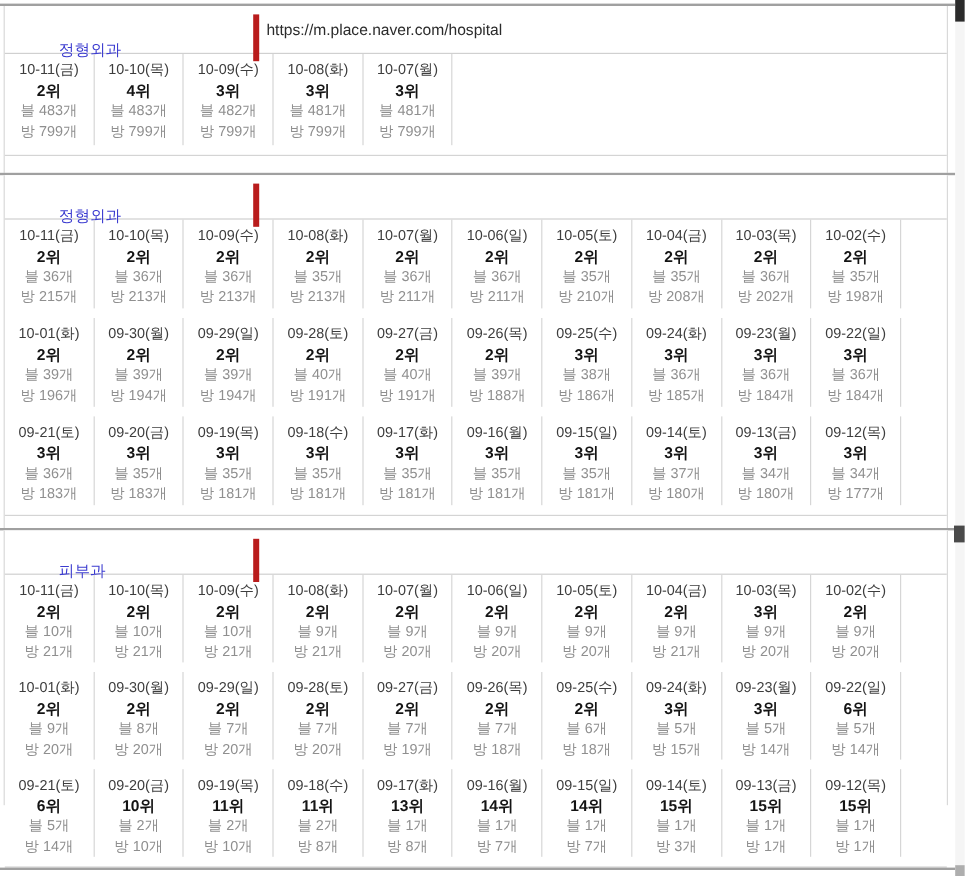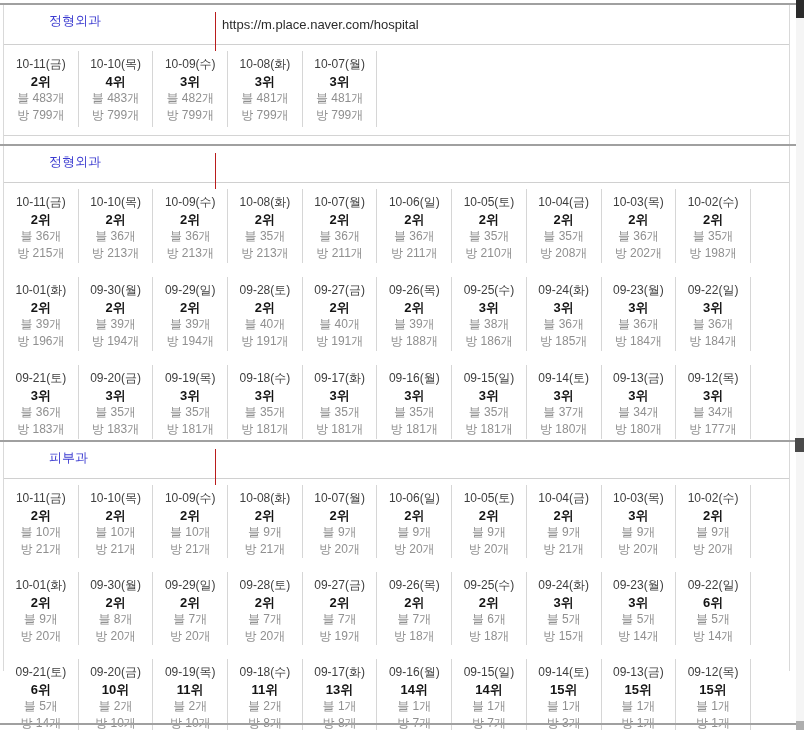--- a/index.html
+++ b/index.html
@@ -7,28 +7,28 @@
     font-family:"Liberation Sans","DejaVu Sans",sans-serif; position:relative; }
 
   .thick-line { position:absolute; left:0; width:796px; height:2px; background:#a0a0a0; }
 
   .sec { position:absolute; left:3px; width:787px; background:#ffffff;
     border-left:1px solid #d9d9d9; border-right:1px solid #d9d9d9; }
 
   .hdr-row { display:flex; border-bottom:1px solid #d0d0d0; align-items:center; }
   .sec-1 .hdr-row { height:40px; }
   .sec-2 .hdr-row, .sec-3 .hdr-row { height:37px; }
-  .cat-cell { width:212px; height:100%; border-right:1px solid #b91c1c;
-    display:flex; align-items:flex-start; padding-left:45px;margin-top:14px; }
+  .cat-cell { width:212px; height:100%; border-right:5px solid #b91c1c;
+    display:flex; align-items:flex-end; padding-left:45px;margin-top:14px; }
   .cat-cell span { color:#3b3bd0; font-size:13px; }
   .url-cell { flex:1; height:100%; display:flex; align-items:center; padding-left:6px; }
   .url-cell span { color:#2b2b2b; font-size:13px; }
 
   .rows { border-bottom:1px solid #d4d4d4; }
-  .data-row { display:flex;margin-top:6px; }
+  .data-row { display:flex; }
   .sec-1 .data-row { height:84px; }
   .sec-2 .data-row { height:82px; }
   .sec-3 .data-row { height:81px; }
 
   .cell { width:74.7px; border-right:1px solid #d6d6d6; text-align:center;
     padding-top:5px; line-height:17px; }
   .sec-1 .cell { height:76px; }
   .sec-2 .cell { height:74px; }
   .sec-3 .cell { height:73px; }
   .filler { flex:1; }

